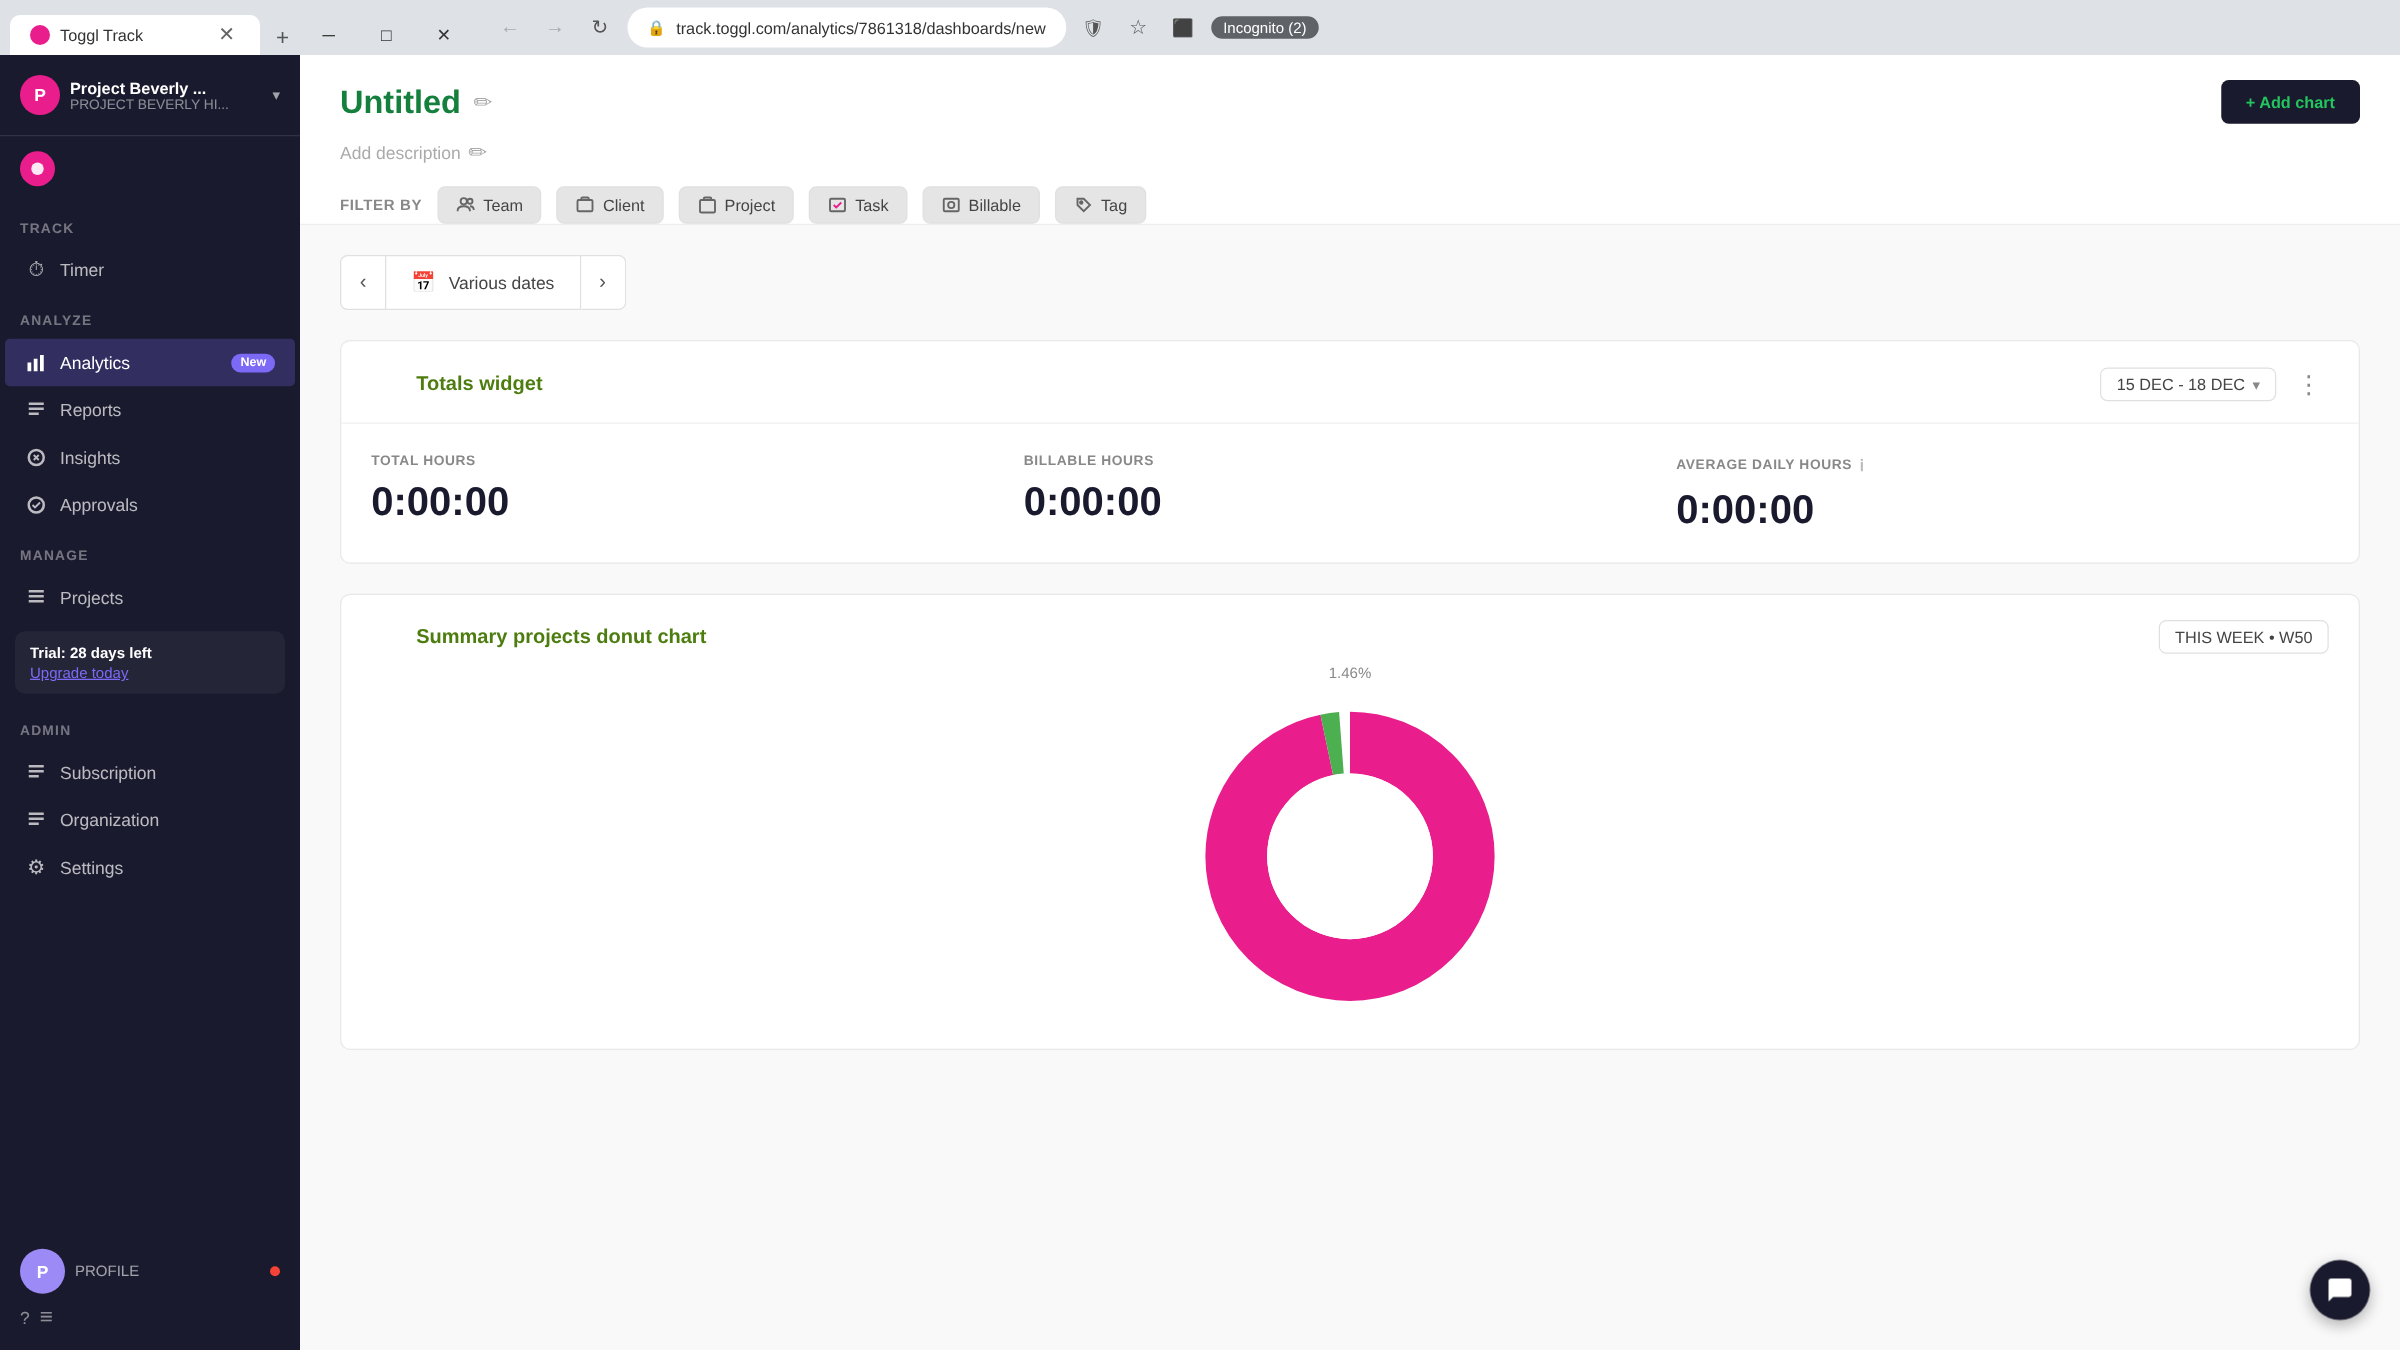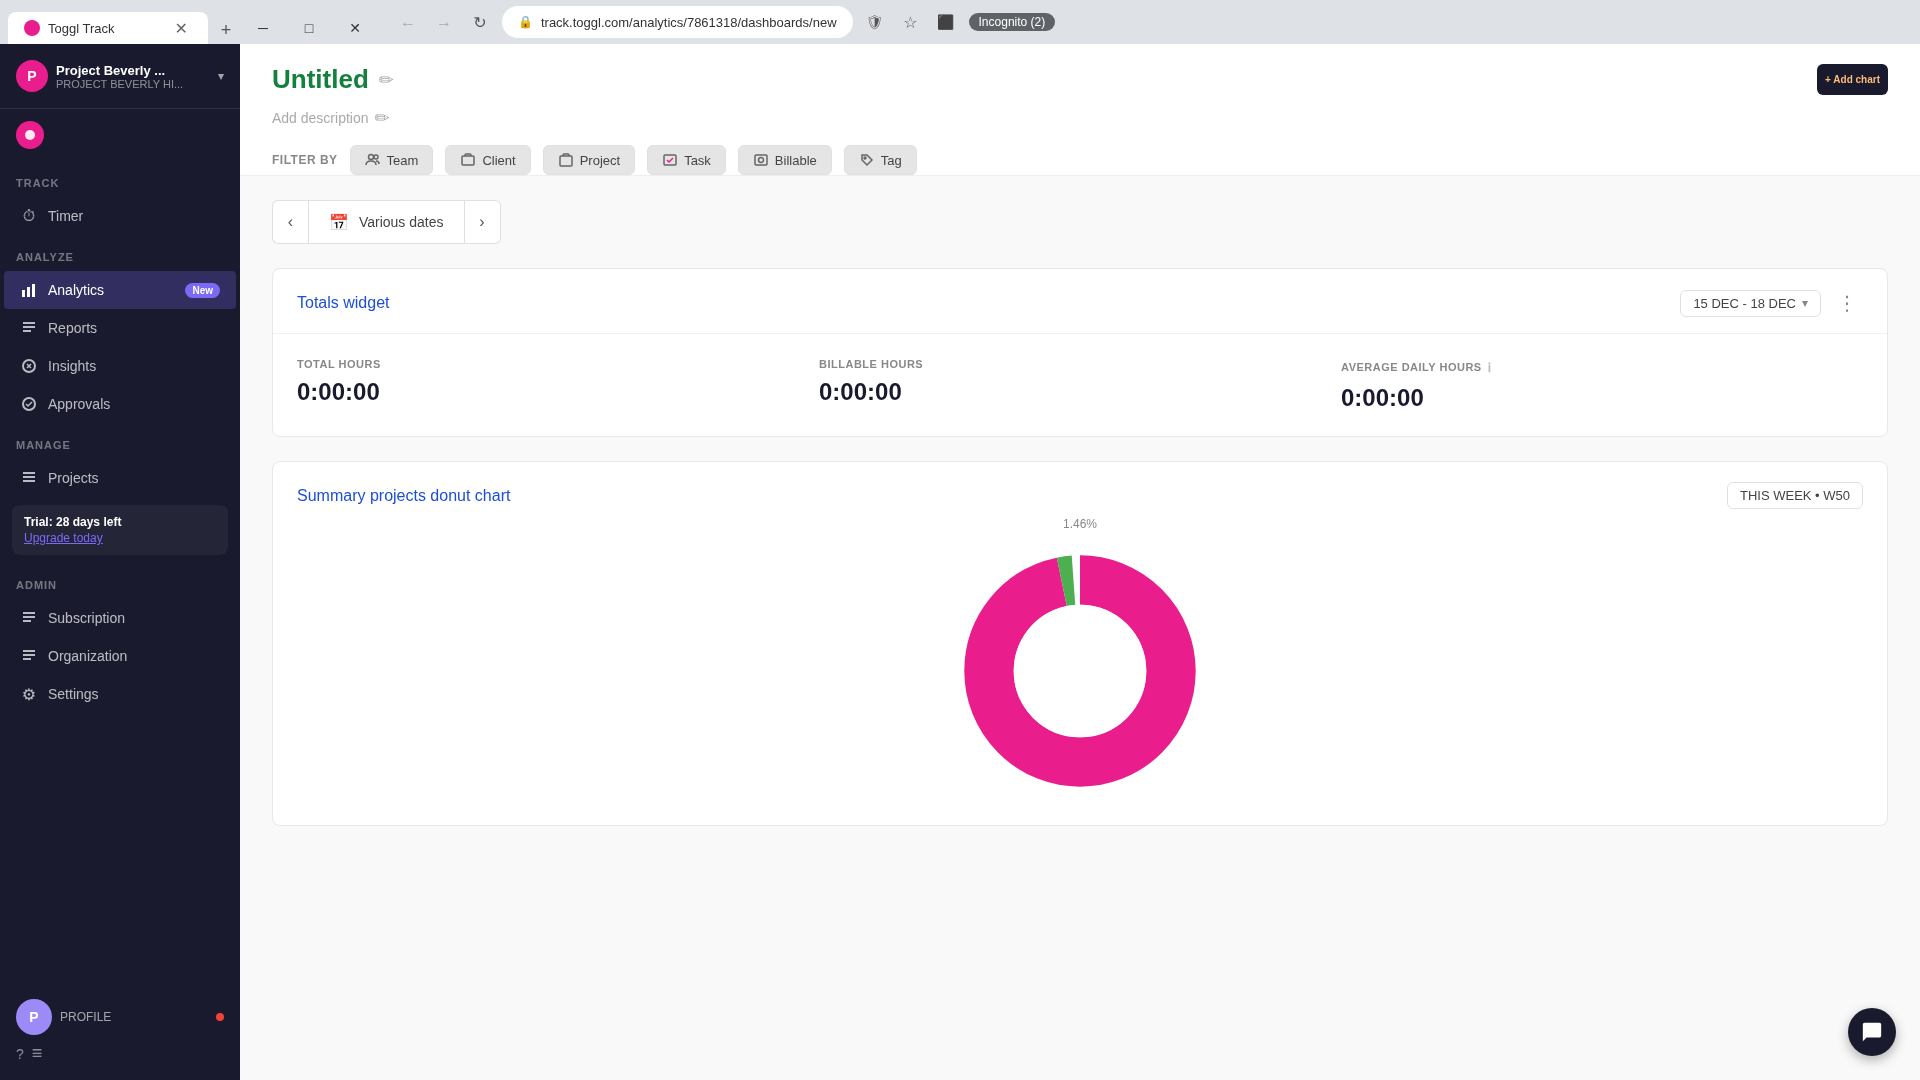--- a/index.html
+++ b/index.html
@@ -49,52 +49,52 @@
 
     
     .main { flex: 1; display: flex; flex-direction: column; background: #f9f9f9; overflow: hidden; }
 
     
     .page-header { background: #fff; padding: 20px 32px 0 32px; border-bottom: 1px solid #eee; flex-shrink: 0; }
     .page-title-row { display: flex; align-items: center; justify-content: space-between; margin-bottom: 12px; }
     .page-title-left { display: flex; align-items: center; gap: 10px; }
     .page-title { font-size: 26px; font-weight: 600; color: #15803d; }
     .edit-icon { color: #aaa; font-size: 18px; cursor: pointer; }
-    .add-chart-btn { background: #1a1a2e; color: #fdba74; border: none; border-radius: 6px; padding: 10px 8px; font-size: 10px; font-weight: 600; cursor: pointer; display: flex; align-items: center; gap: 6px; }
+    .add-chart-btn { background: #1a1a2e; color: #22c55e; border: none; border-radius: 6px; padding: 10px 20px; font-size: 13px; font-weight: 600; cursor: pointer; display: flex; align-items: center; gap: 6px; }
     .page-desc { color: #aaa; font-size: 14px; cursor: pointer; display: flex; align-items: center; gap: 6px; margin-bottom: 16px; }
     .filter-bar { display: flex; align-items: center; gap: 12px; padding-bottom: 0; }
     .filter-label { color: #888; font-size: 12px; font-weight: 600; text-transform: uppercase; letter-spacing: 0.5px; }
     .filter-btn { display: flex; align-items: center; gap: 6px; padding: 6px 14px; border: 1.5px solid #e0e0e0; border-radius: 6px; background: #e5e5e5; font-size: 13px; color: #444; cursor: pointer; font-weight: 500; }
     .filter-btn svg { width: 16px; height: 16px; }
 
     
     .content { flex: 1; overflow-y: auto; padding: 24px 32px; }
 
     
     .date-range-bar { display: flex; align-items: center; gap: 0; margin-bottom: 24px; }
     .date-nav-btn { width: 36px; height: 44px; display: flex; align-items: center; justify-content: center; border: 1.5px solid #e0e0e0; background: #fff; cursor: pointer; font-size: 16px; color: #555; }
     .date-nav-btn.left { border-radius: 6px 0 0 6px; border-right: none; }
     .date-nav-btn.right { border-radius: 0 6px 6px 0; border-left: none; }
     .date-range-display { display: flex; align-items: center; gap: 10px; padding: 0 20px; height: 44px; border: 1.5px solid #e0e0e0; background: #fff; font-size: 14px; color: #444; font-weight: 500; }
     .cal-icon { color: #888; font-size: 16px; }
 
     
     .widget { background: #fff; border-radius: 8px; border: 1px solid #e8e8e8; margin-bottom: 24px; overflow: hidden; }
     .widget-header { display: flex; align-items: center; justify-content: space-between; padding: 20px 24px 16px 24px; border-bottom: 1px solid #f0f0f0; }
-    .widget-title { font-size: 16px; font-weight: 400; color: #1d4ed8; }
+    .widget-title { font-size: 16px; font-weight: 700; color: #4d7c0f; margin-left: 36px; }
     .widget-actions { display: flex; align-items: center; gap: 10px; }
     .date-badge { background: #fff; border: 1.5px solid #e0e0e0; border-radius: 6px; padding: 5px 12px; font-size: 13px; color: #444; display: flex; align-items: center; gap: 6px; cursor: pointer; }
     .dropdown-arrow { font-size: 12px; color: #888; }
     .more-btn { color: #888; font-size: 20px; cursor: pointer; padding: 2px 6px; }
     .widget-body { padding: 24px; }
     .metrics-row { display: flex; align-items: flex-start; gap: 0; }
     .metric { flex: 1; }
     .metric-label { font-size: 11px; font-weight: 600; color: #888; text-transform: uppercase; letter-spacing: 0.5px; margin-bottom: 8px; display: flex; align-items: center; gap: 6px; }
     .metric-info { color: #bbb; font-size: 13px; cursor: pointer; }
-    .metric-value { font-size: 24px; font-weight: 700; color: #1a1a2e; }
+    .metric-value { font-size: 32px; font-weight: 700; color: #1a1a2e; }
 
     
     .donut-widget-header { display: flex; align-items: center; justify-content: space-between; padding: 20px 24px 16px 24px; }
     .week-badge { background: #fff; border: 1.5px solid #e0e0e0; border-radius: 6px; padding: 5px 12px; font-size: 13px; color: #444; }
     .donut-body { padding: 0 24px 24px 24px; display: flex; align-items: flex-start; justify-content: center; padding-top: 16px; }
     .donut-container { position: relative; width: 260px; height: 260px; }
     .donut-label { position: absolute; top: -24px; left: 50%; transform: translateX(-50%); font-size: 12px; color: #888; white-space: nowrap; }
     .donut-svg { width: 260px; height: 260px; }
 
     

